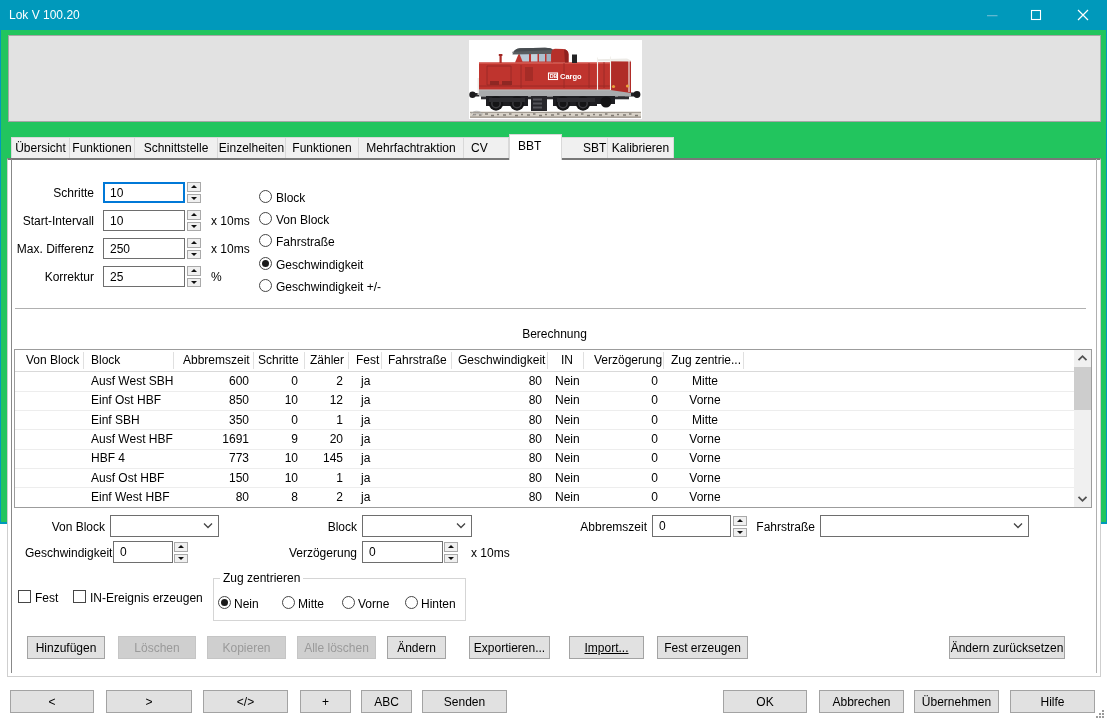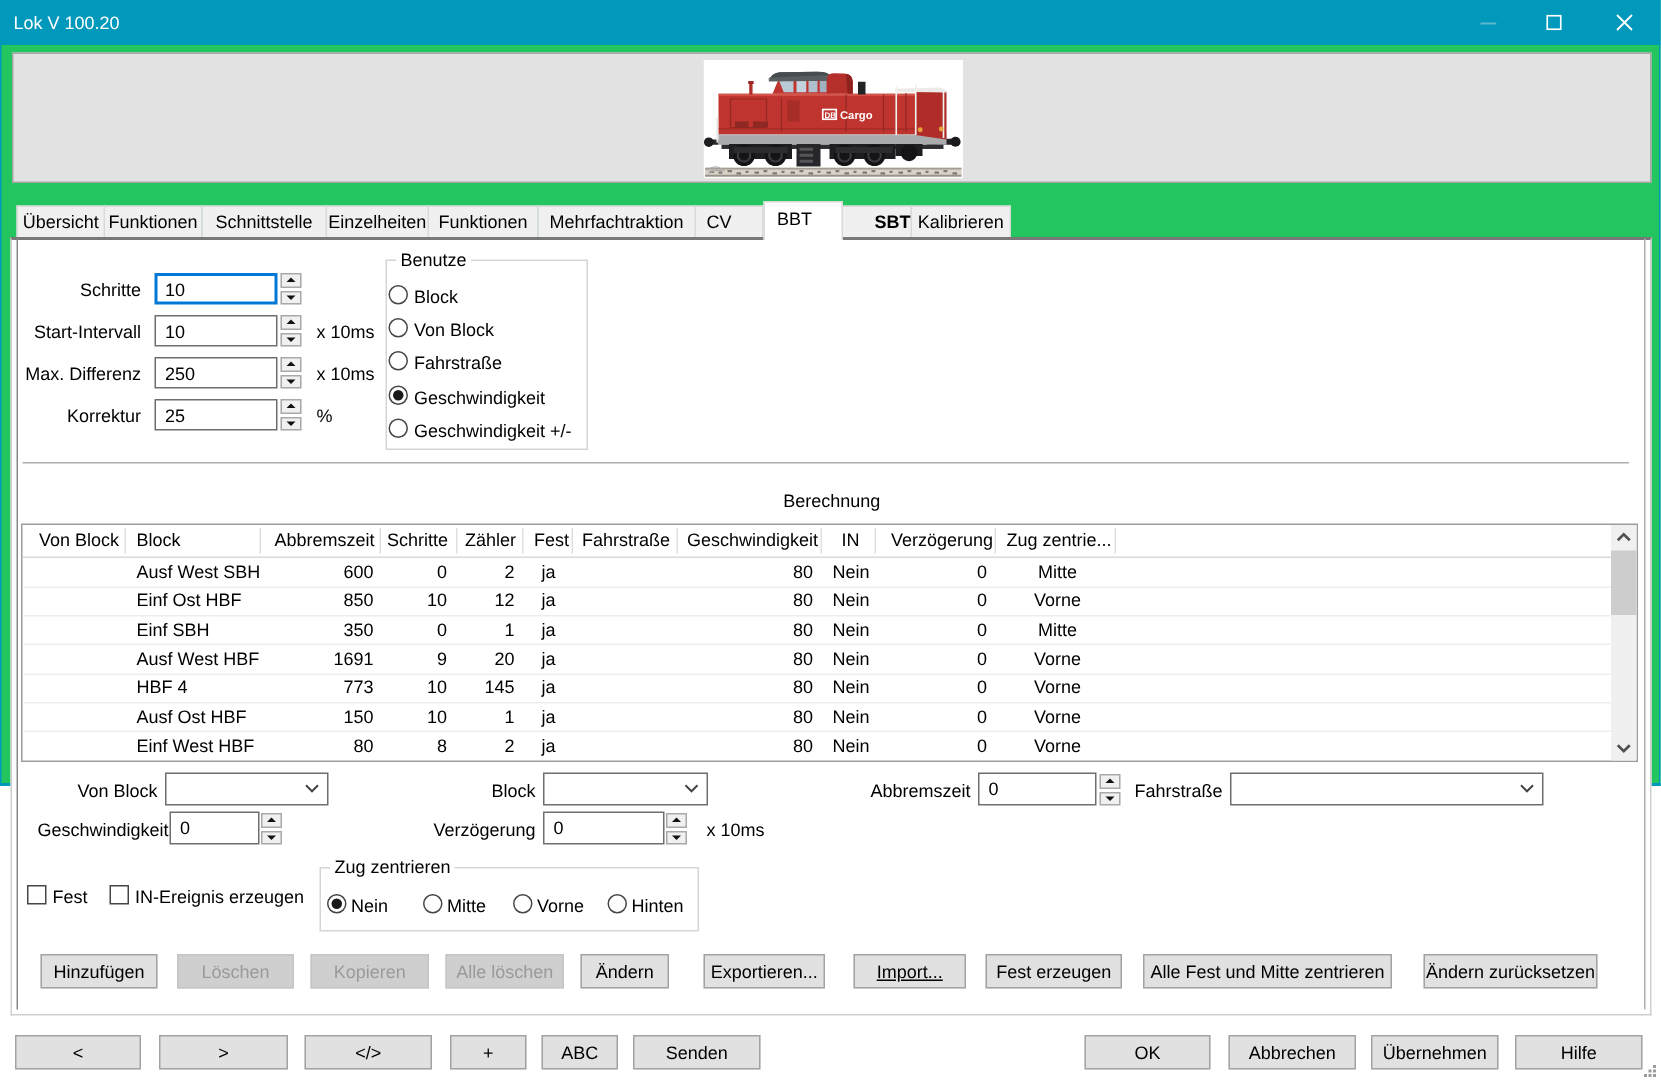--- a/index.html
+++ b/index.html
@@ -184,21 +184,21 @@
   </svg>
 
   <div class="tab" style="left:10px; width:59px;">Übersicht</div>
   <div class="tab" style="left:69px; width:65px; border-left:none;">Funktionen</div>
   <div class="tab" style="left:134px; width:83px; border-left:none;">Schnittstelle</div>
   <div class="tab" style="left:217px; width:68px; border-left:none;">Einzelheiten</div>
   <div class="tab" style="left:285px; width:73px; border-left:none;">Funktionen</div>
   <div class="tab" style="left:358px; width:105px; border-left:none;">Mehrfachtraktion</div>
   <div class="tab" style="left:463px; width:45px; border-left:none; text-align:left; padding-left:7px;">CV</div>
   <div class="tab sel" style="left:508px; width:53px; text-align:left; padding-left:8px;">BBT</div>
-  <div class="tab" style="left:561px; width:46px; border-left:none; text-align:left; padding-left:21px;font-weight:bold;">SBT</div>
+  <div class="tab" style="left:561px; width:46px; border-left:none; text-align:left; padding-left:21px;">SBT</div>
   <div class="tab" style="left:607px; width:66px; border-left:none;">Kalibrieren</div>
   <div id="panel"></div>
   <div id="innerL"></div>
   <div id="innerR"></div>
 
   <div class="lbl rlbl" style="left:13px; top:186px; width:80px;">Schritte</div>
   <div class="edit focus" style="left:102px; top:182px; width:82px; height:21px;">10</div>
   <div class="spin" style="left:186px; top:182px;">
     <div class="sb up">
         <i class="tri-u"></i>
@@ -234,23 +234,20 @@
   <div class="spin" style="left:186px; top:266px;">
     <div class="sb up">
         <i class="tri-u"></i>
       </div>
       <div class="sb dn">
         <i class="tri-d"></i>
       </div>
   </div>
   <div class="lbl" style="left:210px; top:270px;">%</div>
 
-  <div class="grp" style="left:256px; top:173px; width:135px; height:127px;">
-    <div class="gt">Benutze</div>
-  </div>
   <div class="radio" style="left:258px; top:190px;"></div>
     <div class="lbl" style="left:275px; top:191px;">Block</div>
   <div class="radio" style="left:258px; top:212px;"></div>
     <div class="lbl" style="left:275px; top:213px;">Von Block</div>
   <div class="radio" style="left:258px; top:234px;"></div>
     <div class="lbl" style="left:275px; top:235px;">Fahrstraße</div>
   <div class="radio on" style="left:258px; top:257px;"></div>
     <div class="lbl" style="left:275px; top:258px;">Geschwindigkeit</div>
   <div class="radio" style="left:258px; top:279px;"></div>
     <div class="lbl" style="left:275px; top:280px;">Geschwindigkeit +/-</div>
@@ -432,21 +429,20 @@
     <div class="lbl" style="left:420px; top:597px;">Hinten</div>
 
   <div class="btn" style="left:26px; top:636px; width:78px; height:23px;">Hinzufügen</div>
   <div class="btn dis" style="left:117px; top:636px; width:78px; height:23px;">Löschen</div>
   <div class="btn dis" style="left:206px; top:636px; width:79px; height:23px;">Kopieren</div>
   <div class="btn dis" style="left:296px; top:636px; width:79px; height:23px;">Alle löschen</div>
   <div class="btn" style="left:386px; top:636px; width:59px; height:23px;">Ändern</div>
   <div class="btn" style="left:468px; top:636px; width:81px; height:23px;">Exportieren...</div>
   <div class="btn" style="left:568px; top:636px; width:75px; height:23px;text-decoration:underline;">Import...</div>
   <div class="btn" style="left:656px; top:636px; width:91px; height:23px;">Fest erzeugen</div>
-  <div class="btn" style="left:761px; top:636px; width:166px; height:23px;">Alle Fest und Mitte zentrieren</div>
   <div class="btn" style="left:948px; top:636px; width:116px; height:23px;">Ändern zurücksetzen</div>
 
   <div class="btn" style="left:9px; top:690px; width:84px; height:23px;">&lt;</div>
   <div class="btn" style="left:105px; top:690px; width:86px; height:23px;">&gt;</div>
   <div class="btn" style="left:202px; top:690px; width:85px; height:23px;">&lt;/&gt;</div>
   <div class="btn" style="left:299px; top:690px; width:51px; height:23px;">+</div>
   <div class="btn" style="left:360px; top:690px; width:51px; height:23px;">ABC</div>
   <div class="btn" style="left:421px; top:690px; width:85px; height:23px;">Senden</div>
   <div class="btn" style="left:722px; top:690px; width:84px; height:23px;">OK</div>
   <div class="btn" style="left:818px; top:690px; width:85px; height:23px;">Abbrechen</div>

